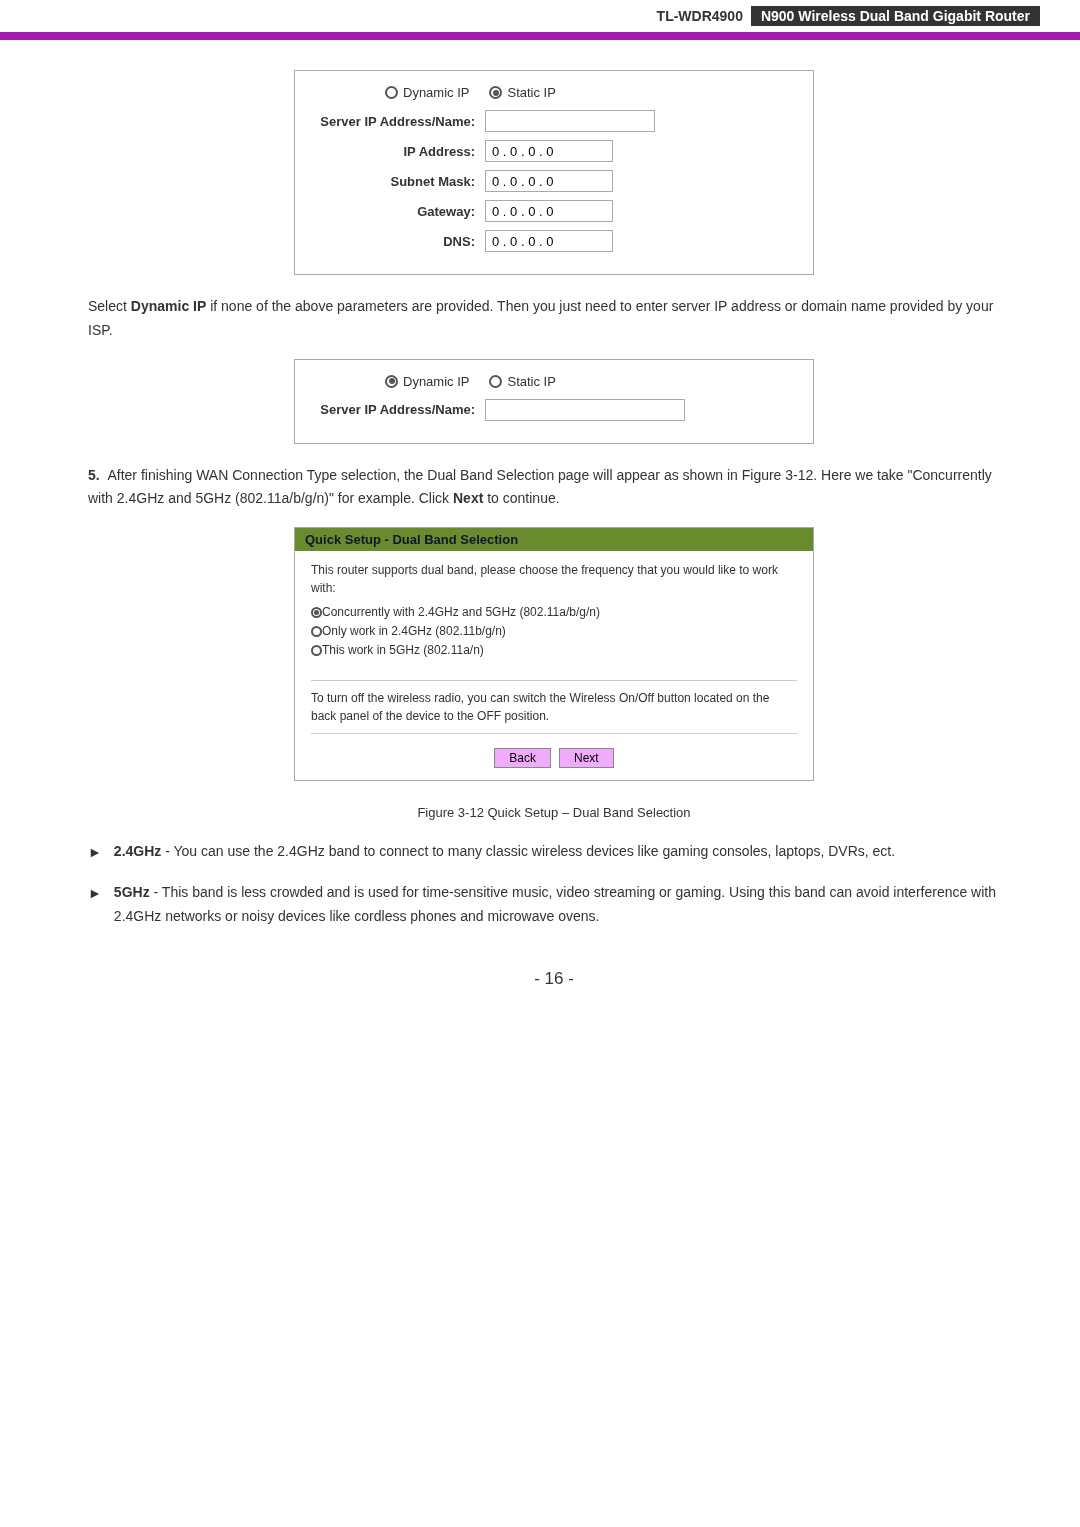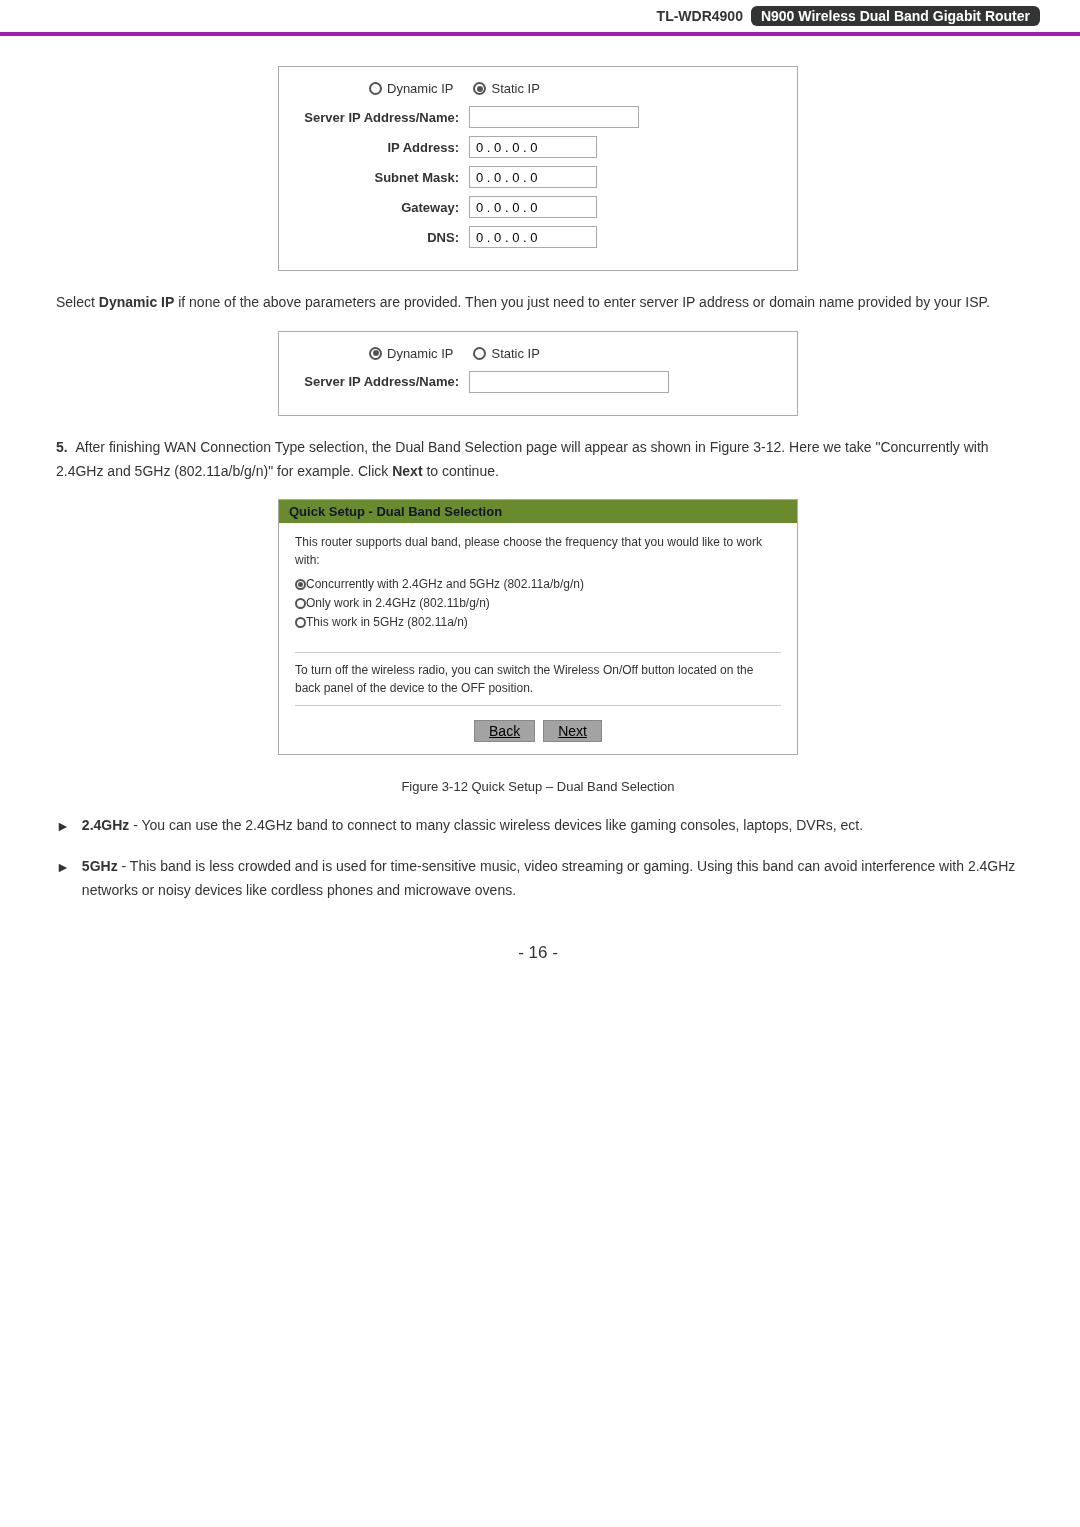--- a/index.html
+++ b/index.html
@@ -11,41 +11,40 @@
       width: 1080px;
       min-height: 1527px;
       padding: 0;
     }
 
     
     .page-header {
       display: flex;
       align-items: center;
       justify-content: flex-end;
-      border-bottom: 4px solid #a21caf;
+      border-bottom: 8px solid #a21caf;
       padding: 6px 40px 6px 40px;
       margin-bottom: 20px;
     }
     .header-model {
       font-weight: bold;
       font-size: 14px;
       margin-right: 8px;
     }
     .header-desc {
       font-weight: bold;
       font-size: 14px;
       background: #333;
       color: #fff;
       padding: 2px 10px;
-      border-radius: 6px;
     }
 
     
     .page-content {
-      padding: 10px 60px 40px 56px;
+      padding: 10px 60px 40px 88px;
     }
 
     .radio-row {
       display: flex;
       align-items: center;
       gap: 20px;
       margin-bottom: 12px;
       padding-left: 80px;
     }
 
@@ -135,25 +134,24 @@
 
     .screenshot-buttons {
       display: flex;
       justify-content: center;
       gap: 8px;
       padding: 6px 0 4px 0;
     }
 
     .screenshot-btn {
       border: 1px solid #888;
-      background: #a3a3a3;
-      font-size: 14px;
+      background: #f0abfc;
+      font-size: 12px;
       padding: 2px 14px;
       cursor: pointer;
-      text-decoration: underline;
     }
 
     
     .figure-caption {
       text-align: center;
       font-size: 13px;
       margin-bottom: 20px;
     }
 
     

